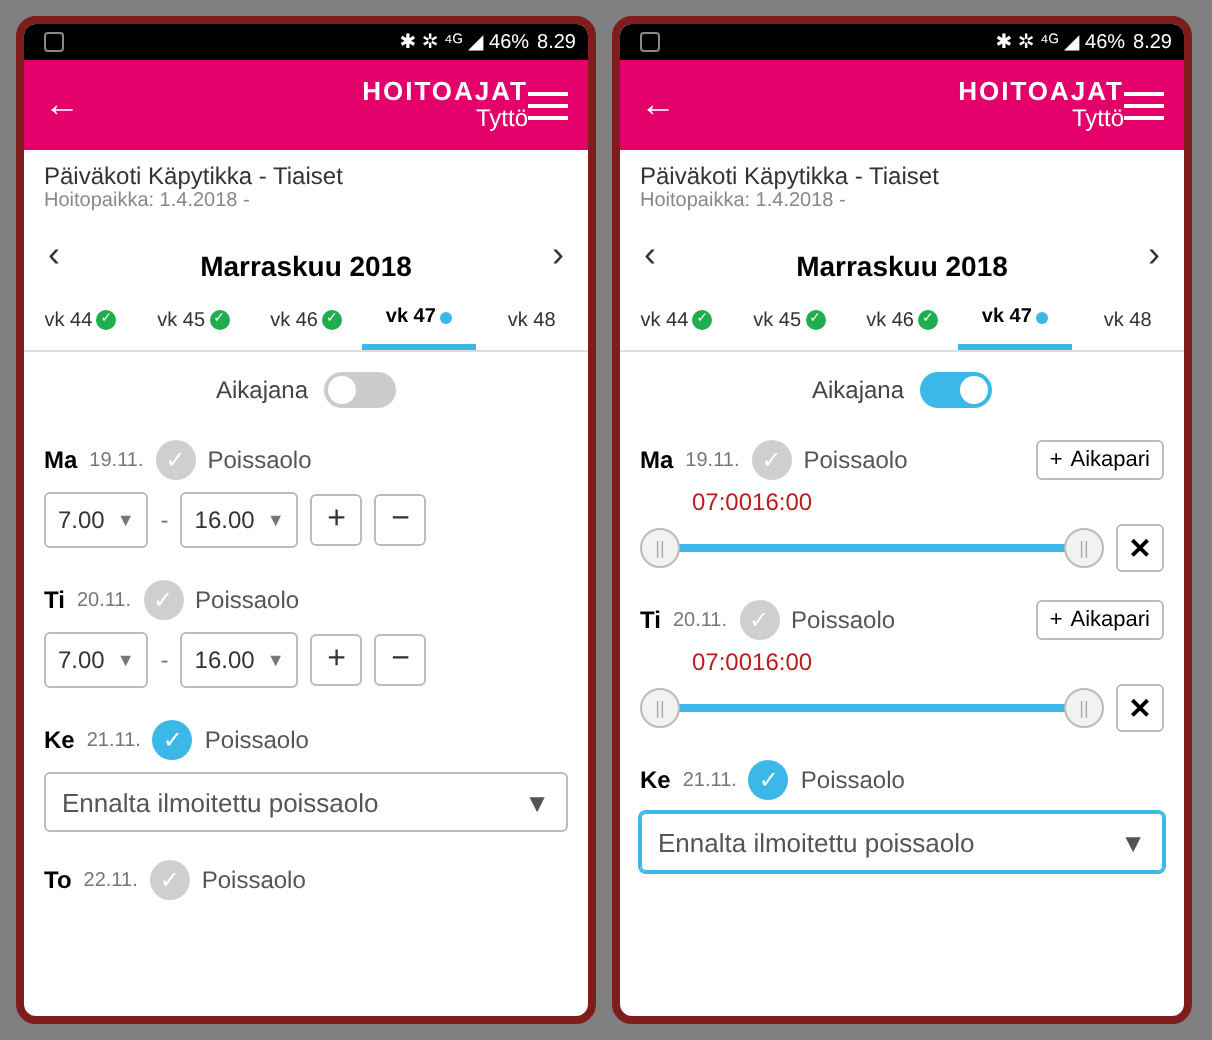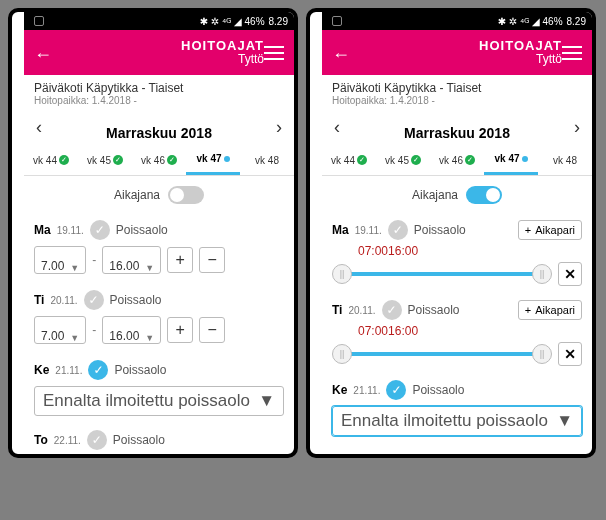--- a/index.html
+++ b/index.html
@@ -1,18 +1,18 @@
 <!DOCTYPE html>
 <html><head>
 <meta charset="utf-8">
 <style>
   * { box-sizing: border-box; margin: 0; padding: 0; font-family: Arial, Helvetica, sans-serif; }
   body { background: #808080; }
   .dual { display: flex; gap: 8px; padding: 8px; }
-  .phone { width: 290px; height: 450px; background: #fff; border: 4px solid #000000; border-radius: 10px; overflow: hidden; display: flex; flex-direction: column; padding-left: 12px; }
+  .phone { width: 290px; height: 504px; background: #fff; border: 4px solid #7f1d1d; border-radius: 10px; overflow: hidden; display: flex; flex-direction: column; }
   .statusbar { background: #000; color: #fff; font-size: 10px; height: 18px; display: flex; align-items: center; padding: 0 6px; }
   .statusbar .spacer { flex: 1; }
   .statusbar .cam { width: 10px; height: 10px; border: 1px solid #888; border-radius: 2px; }
   .statusbar span { margin-left: 4px; }
   .appbar { background: #e3006b; color: #fff; height: 45px; display: flex; align-items: center; padding: 0 10px; }
   .appbar .back { font-size: 18px; }
   .appbar .titles { flex: 1; text-align: right; line-height: 1.1; }
   .appbar .titles .t1 { font-size: 13px; font-weight: bold; letter-spacing: 1px; }
   .appbar .titles .t2 { font-size: 12px; }
   .burger { width: 20px; }
@@ -38,25 +38,25 @@
   .sw.on  .knob { right: 2px; }
   .body { flex: 1; overflow: hidden; padding: 0 10px; }
   .dayhdr { display: flex; align-items: center; gap: 6px; padding: 6px 0 2px 0; }
   .dayhdr .dn { font-size: 12px; font-weight: bold; }
   .dayhdr .dd { font-size: 10px; color: #777; }
   .chkround { width: 20px; height: 20px; border-radius: 50%; display: flex; align-items: center; justify-content: center; color: #fff; font-size: 12px; }
   .chkround.off { background: #cfcfcf; }
   .chkround.on  { background: #3bb7e8; }
   .dayhdr .plbl { font-size: 12px; color: #555; }
   .timerow { display: flex; align-items: center; gap: 6px; padding: 4px 0 10px 0; }
-  .sel-box { border: 1px solid #bbb; border-radius: 3px; height: 28px; display: flex; align-items: flex-end; padding: 0 6px; font-size: 12px; color: #333; gap: 6px; }
+  .sel-box { border: 1px solid #bbb; border-radius: 3px; height: 28px; display: flex; align-items: center; padding: 0 6px; font-size: 12px; color: #333; gap: 6px; }
   .sel-box .caret { font-size: 9px; color: #777; }
   .dash { font-size: 12px; color: #777; }
   .sq { width: 26px; height: 26px; border: 1px solid #bbb; border-radius: 3px; display: flex; align-items: center; justify-content: center; font-size: 16px; color: #333; }
-  .drop { border: 1px solid #bbb; border-radius: 3px; height: 30px; display: flex; align-items: center; padding: 0 8px; font-size: 17px; color: #555; justify-content: space-between; margin: 4px 0 8px 0; }
+  .drop { border: 1px solid #bbb; border-radius: 3px; height: 30px; display: flex; align-items: center; padding: 0 8px; font-size: 13px; color: #555; justify-content: space-between; margin: 4px 0 8px 0; }
   .drop.blue { border-color: #3bb7e8; box-shadow: 0 0 0 1px #3bb7e8; }
   .pairbtn { margin-left: auto; border: 1px solid #bbb; border-radius: 3px; padding: 3px 6px; font-size: 11px; display: flex; align-items: center; gap: 4px; }
   .times { display: flex; justify-content: flex-start; padding: 2px 26px 0 26px; font-size: 12px; color: #b91c1c; }
   .sliderrow { display: flex; align-items: center; gap: 6px; padding: 4px 0 8px 0; }
   .slider { flex: 1; position: relative; height: 22px; }
   .track { position: absolute; left: 10px; right: 10px; top: 9px; height: 4px; background: #ddd; border-radius: 2px; }
   .fill  { position: absolute; left: 10px; right: 10px; top: 9px; height: 4px; background: #3bb7e8; border-radius: 2px; }
   .thumb { position: absolute; top: 1px; width: 20px; height: 20px; border-radius: 50%; background: #f2f2f2; border: 1px solid #bbb; display: flex; align-items: center; justify-content: center; font-size: 9px; color: #aaa; }
   .thumb.l { left: 0; }
   .thumb.r { right: 0; }

